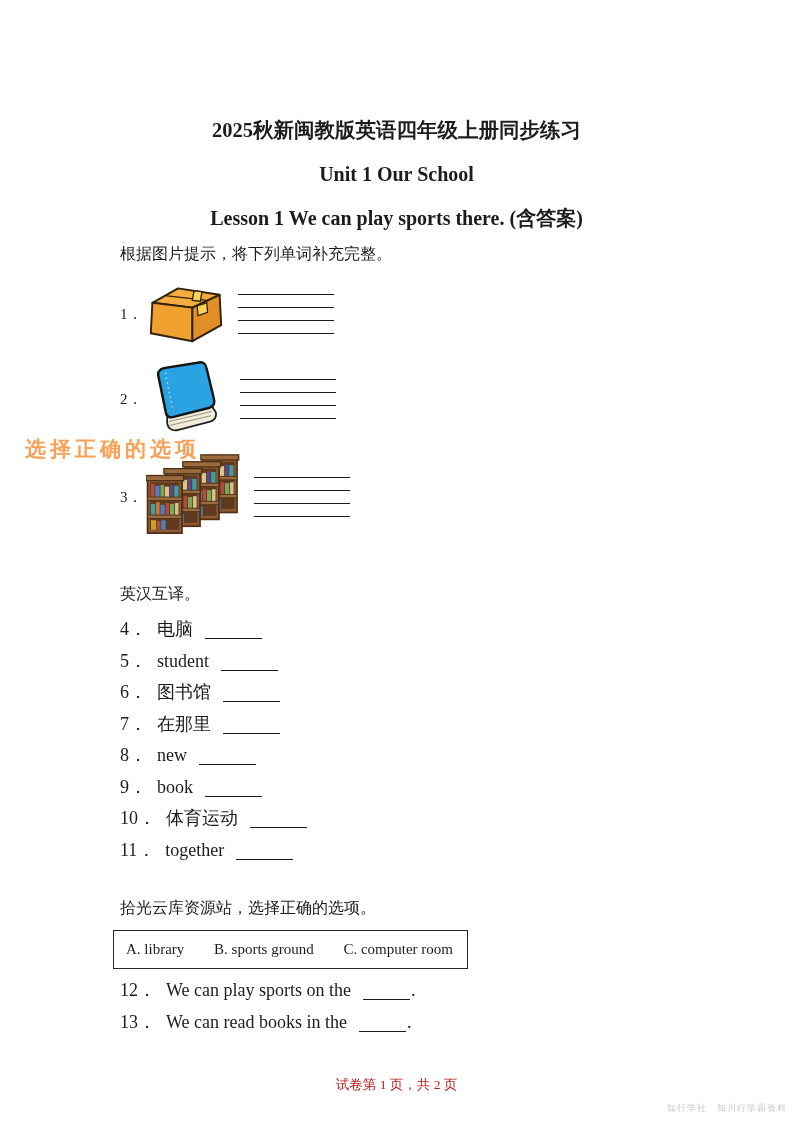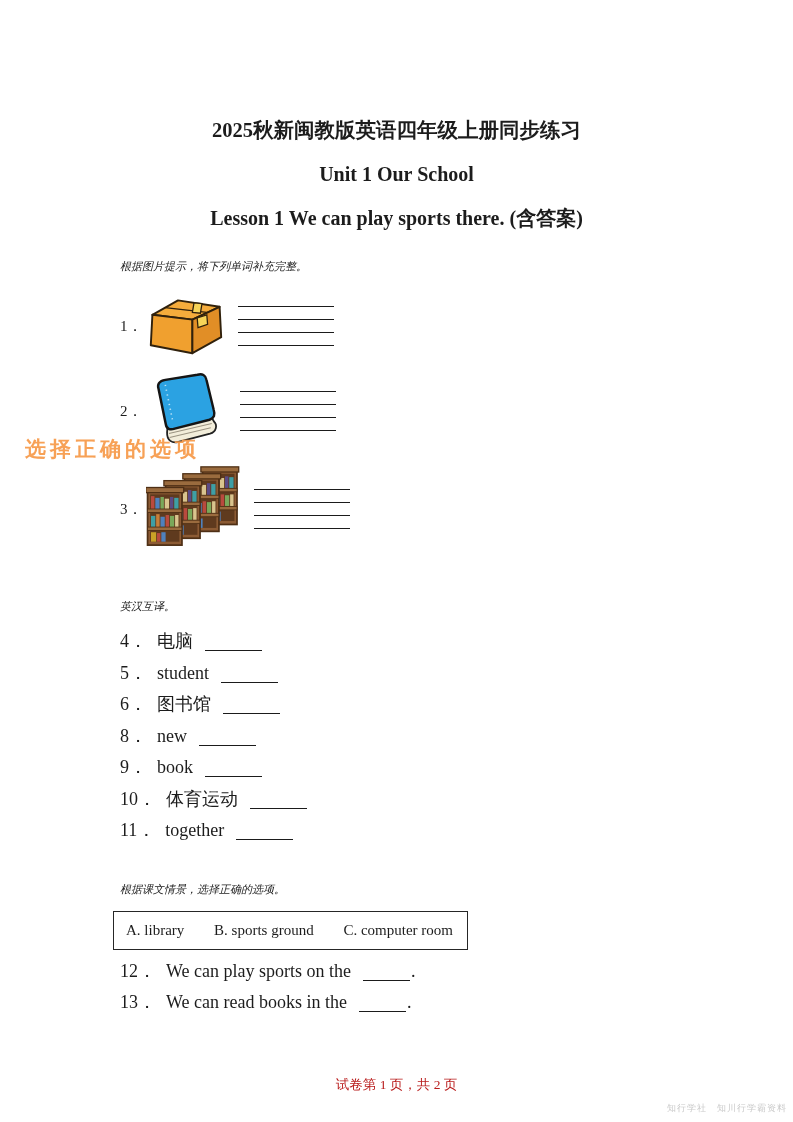--- a/index.html
+++ b/index.html
@@ -4,21 +4,21 @@
 <style>
   html,body{margin:0;padding:0;background:#ffffff;}
   .page{
     position:relative;width:793px;height:1122px;background:#ffffff;overflow:hidden;
     font-family:"Liberation Serif","DejaVu Serif",serif;color:#1c1c1c;border-radius:29px;
   }
   header{padding-top:118px;text-align:center;}
   .h-title{font-size:20.5px;font-weight:bold;margin:0;line-height:24px;}
   .h-sub{font-size:20px;font-weight:bold;margin:20px 0 0;line-height:24px;}
   .content{margin:0 110px 0 120px;}
-  .instr{font-size:11px;margin:26px 0 0;line-height:20px;font-style:italic;}
+  .instr{font-size:16px;margin:14px 0 0;line-height:20px;}
   .sec2{margin-top:44px;}
   .sec3{margin-top:32px;}
   
   .pic-row{display:flex;align-items:center;}
   .row1{margin-top:18px;}
   .row2{margin-top:14px;}
   .row3{margin-top:16px;}
   .q-num{font-size:15px;width:26px;flex:0 0 26px;}
   .pic{display:block;}
   .lines{margin-left:12px;display:flex;flex-direction:column;gap:12px;width:96px;}
@@ -141,27 +141,28 @@
           <i></i>
         </span>
     </div>
 
     <p class="instr sec2">英汉互译。</p>
 
     <div class="t-list">
       <div class="t-item"><span class="q-n">4．</span><span class="prompt">电脑</span><span class="blank"></span></div>
       <div class="t-item"><span class="q-n">5．</span><span class="prompt">student</span><span class="blank"></span></div>
       <div class="t-item"><span class="q-n">6．</span><span class="prompt">图书馆</span><span class="blank"></span></div>
+      <div class="t-item"><span class="q-n">7．</span><span class="prompt">在那里</span><span class="blank"></span></div>
       <div class="t-item"><span class="q-n">8．</span><span class="prompt">new</span><span class="blank"></span></div>
       <div class="t-item"><span class="q-n">9．</span><span class="prompt">book</span><span class="blank"></span></div>
       <div class="t-item"><span class="q-n">10．</span><span class="prompt">体育运动</span><span class="blank"></span></div>
       <div class="t-item"><span class="q-n">11．</span><span class="prompt">together</span><span class="blank"></span></div>
     </div>
 
-    <p class="instr sec3">根据课文情景，选择正确的选项。</p>
+    <p class="instr sec3">拾光云库资源站，选择正确的选项。</p>
 
     <div class="opt-wrap">
       <div class="opt-box">
         <span>A. library</span>
         <span>B. sports ground</span>
         <span>C. computer room</span>
       </div>
     </div>
 
     <div class="choice-list">

